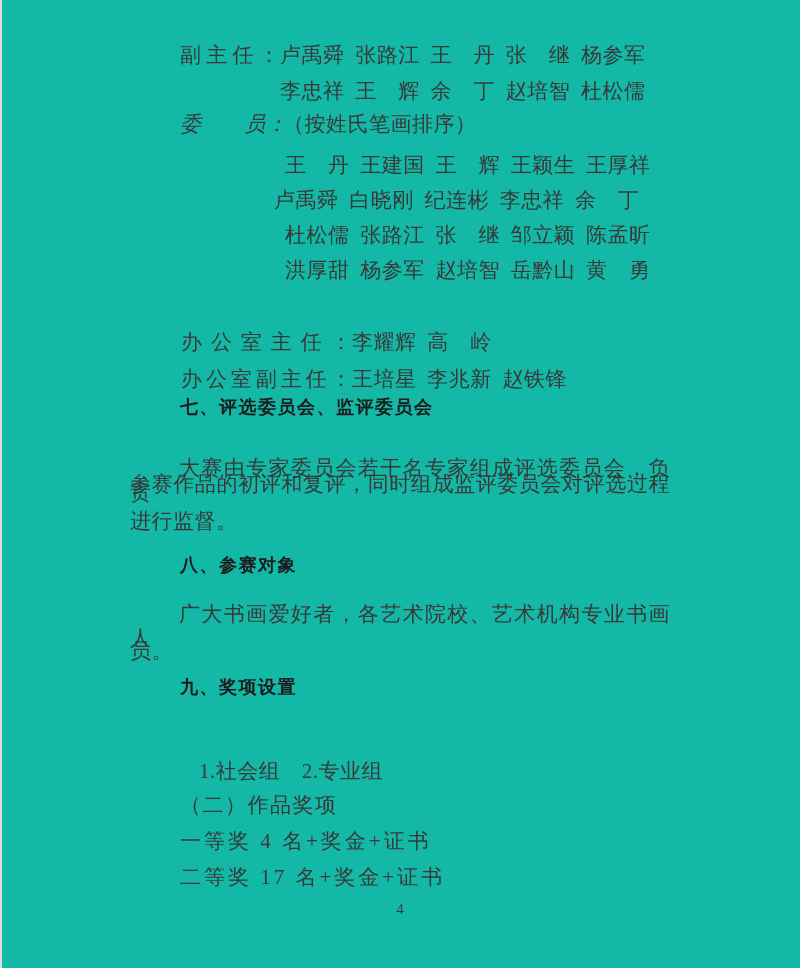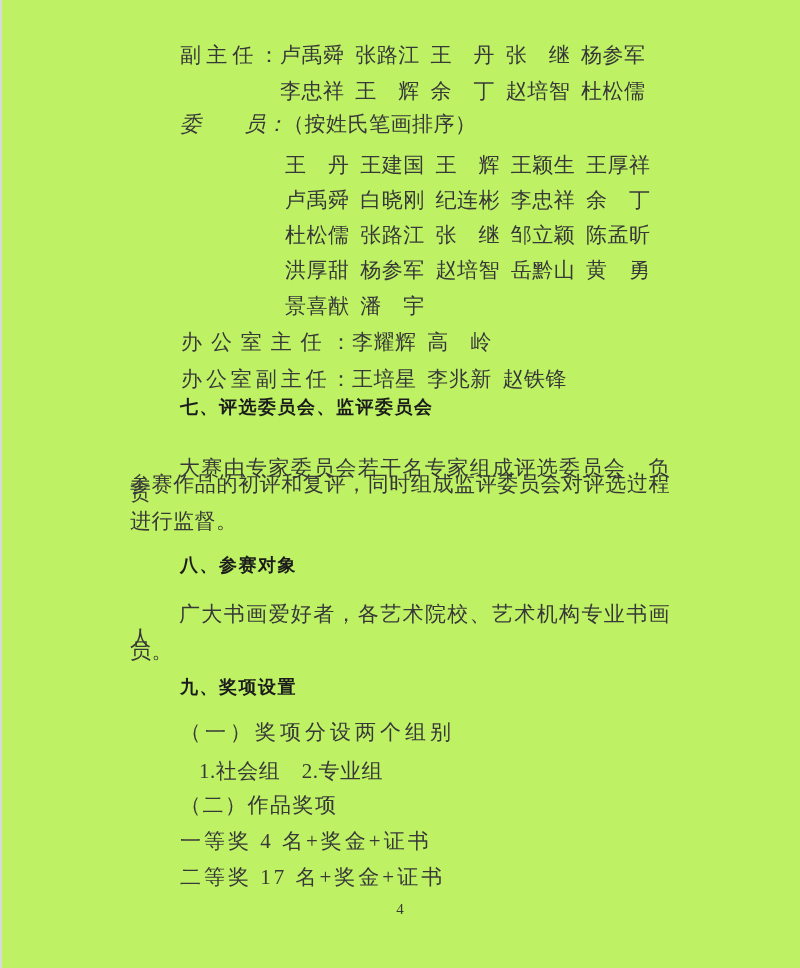--- a/index.html
+++ b/index.html
@@ -1,17 +1,17 @@
 <!DOCTYPE html>
 <html><head>
 <meta charset="utf-8">
 <style>
   html,body{margin:0;padding:0;background:#fff;}
   .page{
-    position:relative;width:800px;height:968px;background:#bef264;overflow:hidden;
+    position:relative;width:800px;height:968px;background:#14b8a6;overflow:hidden;
     color:#383838;font-family:"Liberation Serif",serif;
   }
   .scan-edge{position:absolute;left:0;top:0;width:2px;height:100%;background:#dadada;}
   
   .ln{position:absolute;font-size:21px;line-height:1.12;white-space:pre;letter-spacing:.5px;}
   .names{word-spacing:5px;}
   
   .lab{display:inline-block;text-align:justify;text-align-last:justify;vertical-align:top;}
   .lab-deputy{width:100px;}
   .lab-member{width:103px;font-style:italic;}
@@ -25,21 +25,21 @@
   .jline{
     position:absolute;left:130px;width:540px;font-size:21px;line-height:1.12;
     letter-spacing:.5px;text-align:justify;text-align-last:justify;color:#383838;
   }
   .indent{text-indent:49px;}
 
   #l1{left:180px;top:44px;}
   #l2{left:280px;top:80px;}
   #l3{left:180px;top:113px;}
   #m0{left:285px;top:154px;}
-  #m1{left:285px;top:189px;}
+  #m1{left:274px;top:189px;}
   #m2{left:285px;top:224px;text-align:center;}
   #m3{left:285px;top:259px;}
   #m4{left:285px;top:295px;}
   #l9{left:181px;top:331px;}
   #l10{left:181px;top:368px;}
   #h7{left:180px;top:398px;}
   #p1a{top:443px;margin-top:14px;}
   #p1b{top:473px;}
   #p1c{left:130px;top:510px;}
   #h8{left:180px;top:556px;}
@@ -62,36 +62,34 @@
   <div class="ln" id="l1"><span class="lab lab-deputy">副主任：</span><span class="names">卢禹舜 张路江 王　丹 张　继 杨参军</span></div>
 
   <div class="ln names" id="l2">李忠祥 王　辉 余　丁 赵培智 杜松儒</div>
 
   <div class="ln" id="l3"><span class="lab lab-member">委　　员：</span><span>（按姓氏笔画排序）</span></div>
 
   <div class="ln names" id="m0">王　丹 王建国 王　辉 王颖生 王厚祥</div>
   <div class="ln names" id="m1">卢禹舜 白晓刚 纪连彬 李忠祥 余　丁</div>
   <div class="ln names" id="m2">杜松儒 张路江 张　继 邹立颖 陈孟昕</div>
   <div class="ln names" id="m3">洪厚甜 杨参军 赵培智 岳黔山 黄　勇</div>
-  <div class="ln names" id="m4">景喜猷 潘　宇</div>
 
   <div class="ln" id="l9"><span class="lab lab-office">办公室主任：</span><span class="names">李耀辉 高　岭</span></div>
 
   <div class="ln" id="l10"><span class="lab lab-office">办公室副主任：</span><span class="names">王培星 李兆新 赵铁锋</span></div>
 
   <div class="heading" id="h7">七、评选委员会、监评委员会</div>
   <div class="jline indent" id="p1a">大赛由专家委员会若干名专家组成评选委员会，负责</div>
   <div class="jline" id="p1b">参赛作品的初评和复评，同时组成监评委员会对评选过程</div>
   <div class="ln" id="p1c">进行监督。</div>
 
   <div class="heading" id="h8">八、参赛对象</div>
   <div class="jline indent" id="p2a">广大书画爱好者，各艺术院校、艺术机构专业书画人</div>
   <div class="ln" id="p2b">员。</div>
 
   <div class="heading" id="h9">九、奖项设置</div>
-  <div class="ln" id="i1">（一）奖项分设两个组别</div>
   <div class="ln" id="i2">1.社会组　2.专业组</div>
   <div class="ln" id="i3">（二）作品奖项</div>
   <div class="ln" id="i4">一等奖 4 名+奖金+证书</div>
   <div class="ln" id="i5">二等奖 17 名+奖金+证书</div>
 
   <div class="ln" id="pg">4</div>
 </div>
 
 </body></html>

